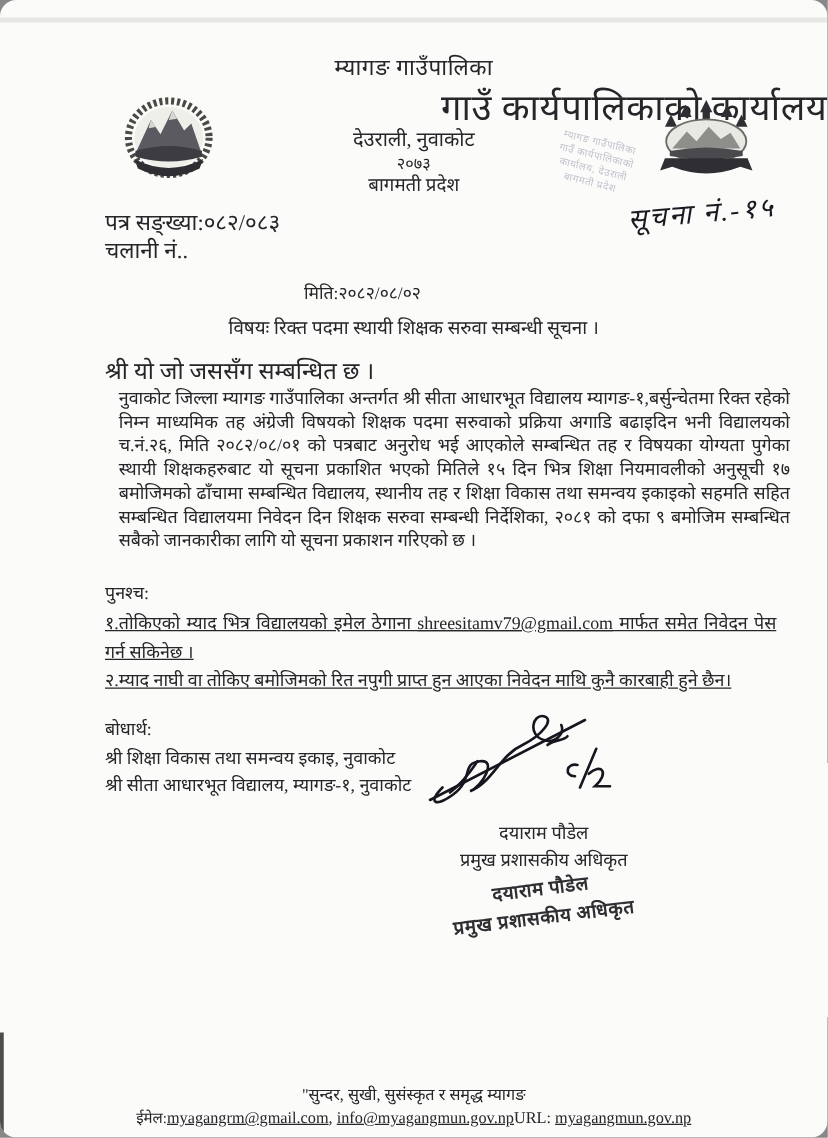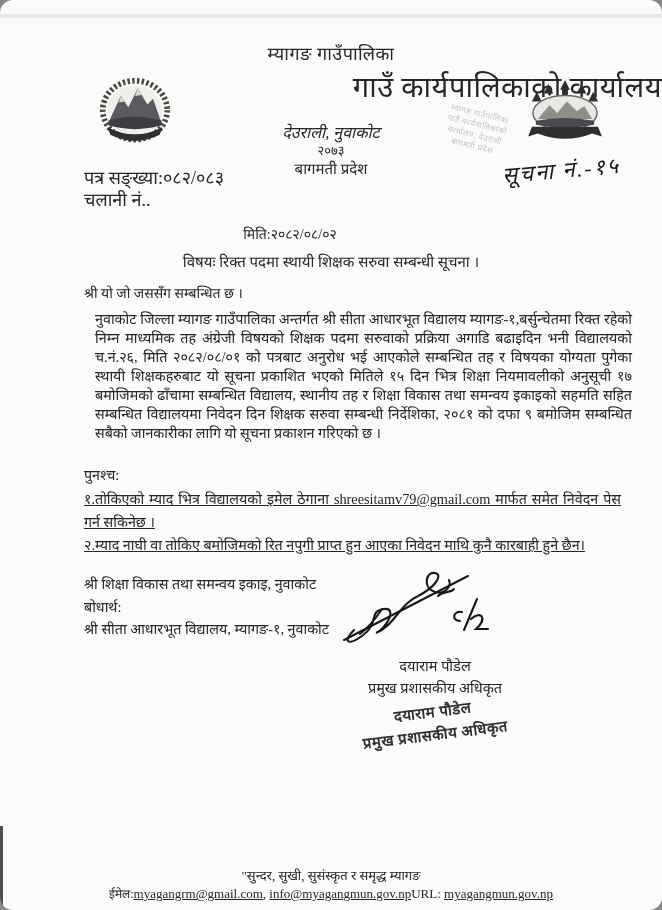--- a/index.html
+++ b/index.html
@@ -14,21 +14,21 @@
     border-radius:13px;
   }
   
   .scan-band-top{position:absolute;top:14px;left:0;width:662px;height:4px;background:#e2e2e0;opacity:.8;}
   .scan-mark-left{position:absolute;top:826px;left:0;width:3px;height:84px;background:#2e2e2c;opacity:.85;}
 
   
   .letterhead{position:absolute;top:44px;left:0;width:662px;text-align:center;line-height:1.15;}
   .lh-muni{font-size:18px;letter-spacing:.5px;}
   .lh-office{font-size:29px;margin-top:6px;letter-spacing:.5px;text-align:right;}
-  .lh-addr{font-size:16px;margin-top:20px;font-style:italic;}
+  .lh-addr{font-size:16px;margin-top:0;}
   .lh-year{font-size:13px;margin-top:2px;}
   .lh-prov{font-size:15px;margin-top:2px;}
 
   .emblem{position:absolute;}
   .emblem-left{top:76px;left:97px;width:76px;height:74px;}
   .emblem-right{top:80px;left:524px;width:82px;height:70px;}
 
   
   .watermark{
     position:absolute;top:108px;left:420px;width:112px;
@@ -44,21 +44,21 @@
   .handwritten-note{
     position:absolute;top:154px;left:502px;
     font-size:22px;font-style:italic;
     color:#191922;
     transform:rotate(-5deg);
     letter-spacing:2px;
     white-space:nowrap;
   }
   .date-line{position:absolute;top:224px;left:0;width:580px;text-align:center;font-size:14px;}
   .subject-line{position:absolute;top:251px;left:0;width:662px;text-align:center;font-size:15px;}
-  .salutation{position:absolute;top:283px;left:84px;font-size:14px;}
+  .salutation{position:absolute;top:283px;left:84px;font-size:19px;}
 
   .body-par{
     position:absolute;top:310px;left:95px;width:537px;
     font-size:14.3px;line-height:19px;
     text-align:justify;
   }
   .ps-block{position:absolute;top:464px;left:84px;width:537px;font-size:14.3px;line-height:23px;}
   .ps-label{margin-bottom:1px;}
   .ps-item{text-align:justify;text-decoration:underline;}
   .u{ text-decoration:underline; }
@@ -143,22 +143,22 @@
 
   <div class="body-par">नुवाकोट जिल्ला म्यागङ गाउँपालिका अन्तर्गत श्री सीता आधारभूत विद्यालय म्यागङ-१,बर्सुन्चेतमा रिक्त रहेको निम्न माध्यमिक तह अंग्रेजी विषयको शिक्षक पदमा सरुवाको प्रक्रिया अगाडि बढाइदिन भनी विद्यालयको च.नं.२६, मिति २०८२/०८/०१ को पत्रबाट अनुरोध भई आएकोले सम्बन्धित तह र विषयका योग्यता पुगेका स्थायी शिक्षकहरुबाट यो सूचना प्रकाशित भएको मितिले १५ दिन भित्र शिक्षा नियमावलीको अनुसूची १७ बमोजिमको ढाँचामा सम्बन्धित विद्यालय, स्थानीय तह र शिक्षा विकास तथा समन्वय इकाइको सहमति सहित सम्बन्धित विद्यालयमा निवेदन दिन शिक्षक सरुवा सम्बन्धी निर्देशिका, २०८१ को दफा ९ बमोजिम सम्बन्धित सबैको जानकारीका लागि यो सूचना प्रकाशन गरिएको छ ।</div>
 
   <div class="ps-block">
     <div class="ps-label">पुनश्च:</div>
     <div class="ps-item"><span>१.तोकिएको म्याद भित्र विद्यालयको इमेल ठेगाना </span><span class="u">shreesitamv79@gmail.com</span><span> मार्फत समेत निवेदन पेस गर्न सकिनेछ ।</span></div>
     <div class="ps-item">२.म्याद नाघी वा तोकिए बमोजिमको रित नपुगी प्राप्त हुन आएका निवेदन माथि कुनै कारबाही हुने छैन।</div>
   </div>
 
   <div class="cc-block">
+    <div>बोधार्थ:</div>
     <div>श्री शिक्षा विकास तथा समन्वय इकाइ, नुवाकोट</div>
-    <div>बोधार्थ:</div>
     <div>श्री सीता आधारभूत विद्यालय, म्यागङ-१, नुवाकोट</div>
   </div>
 
   <svg class="signature-svg" viewBox="0 0 178 84" xmlns="http://www.w3.org/2000/svg" fill="none" stroke="#16161f" stroke-width="2.1" stroke-linecap="round">
     <path d="M6,74 L130,10"></path>
     <path d="M16,64 C4,76 10,80 24,70 C42,57 30,45 46,43 C60,41 48,63 38,67 C56,60 62,38 80,30 C96,22 106,9 97,7 C88,5 84,22 97,26 C106,29 114,21 111,14"></path>
     <path d="M44,43 C38,52 30,62 22,68"></path>
     <path d="M100,30 C106,25 113,27 116,23"></path>
     <path d="M124,46 C115,44 113,55 122,55"></path>
     <path d="M139,33 L126,64"></path>

